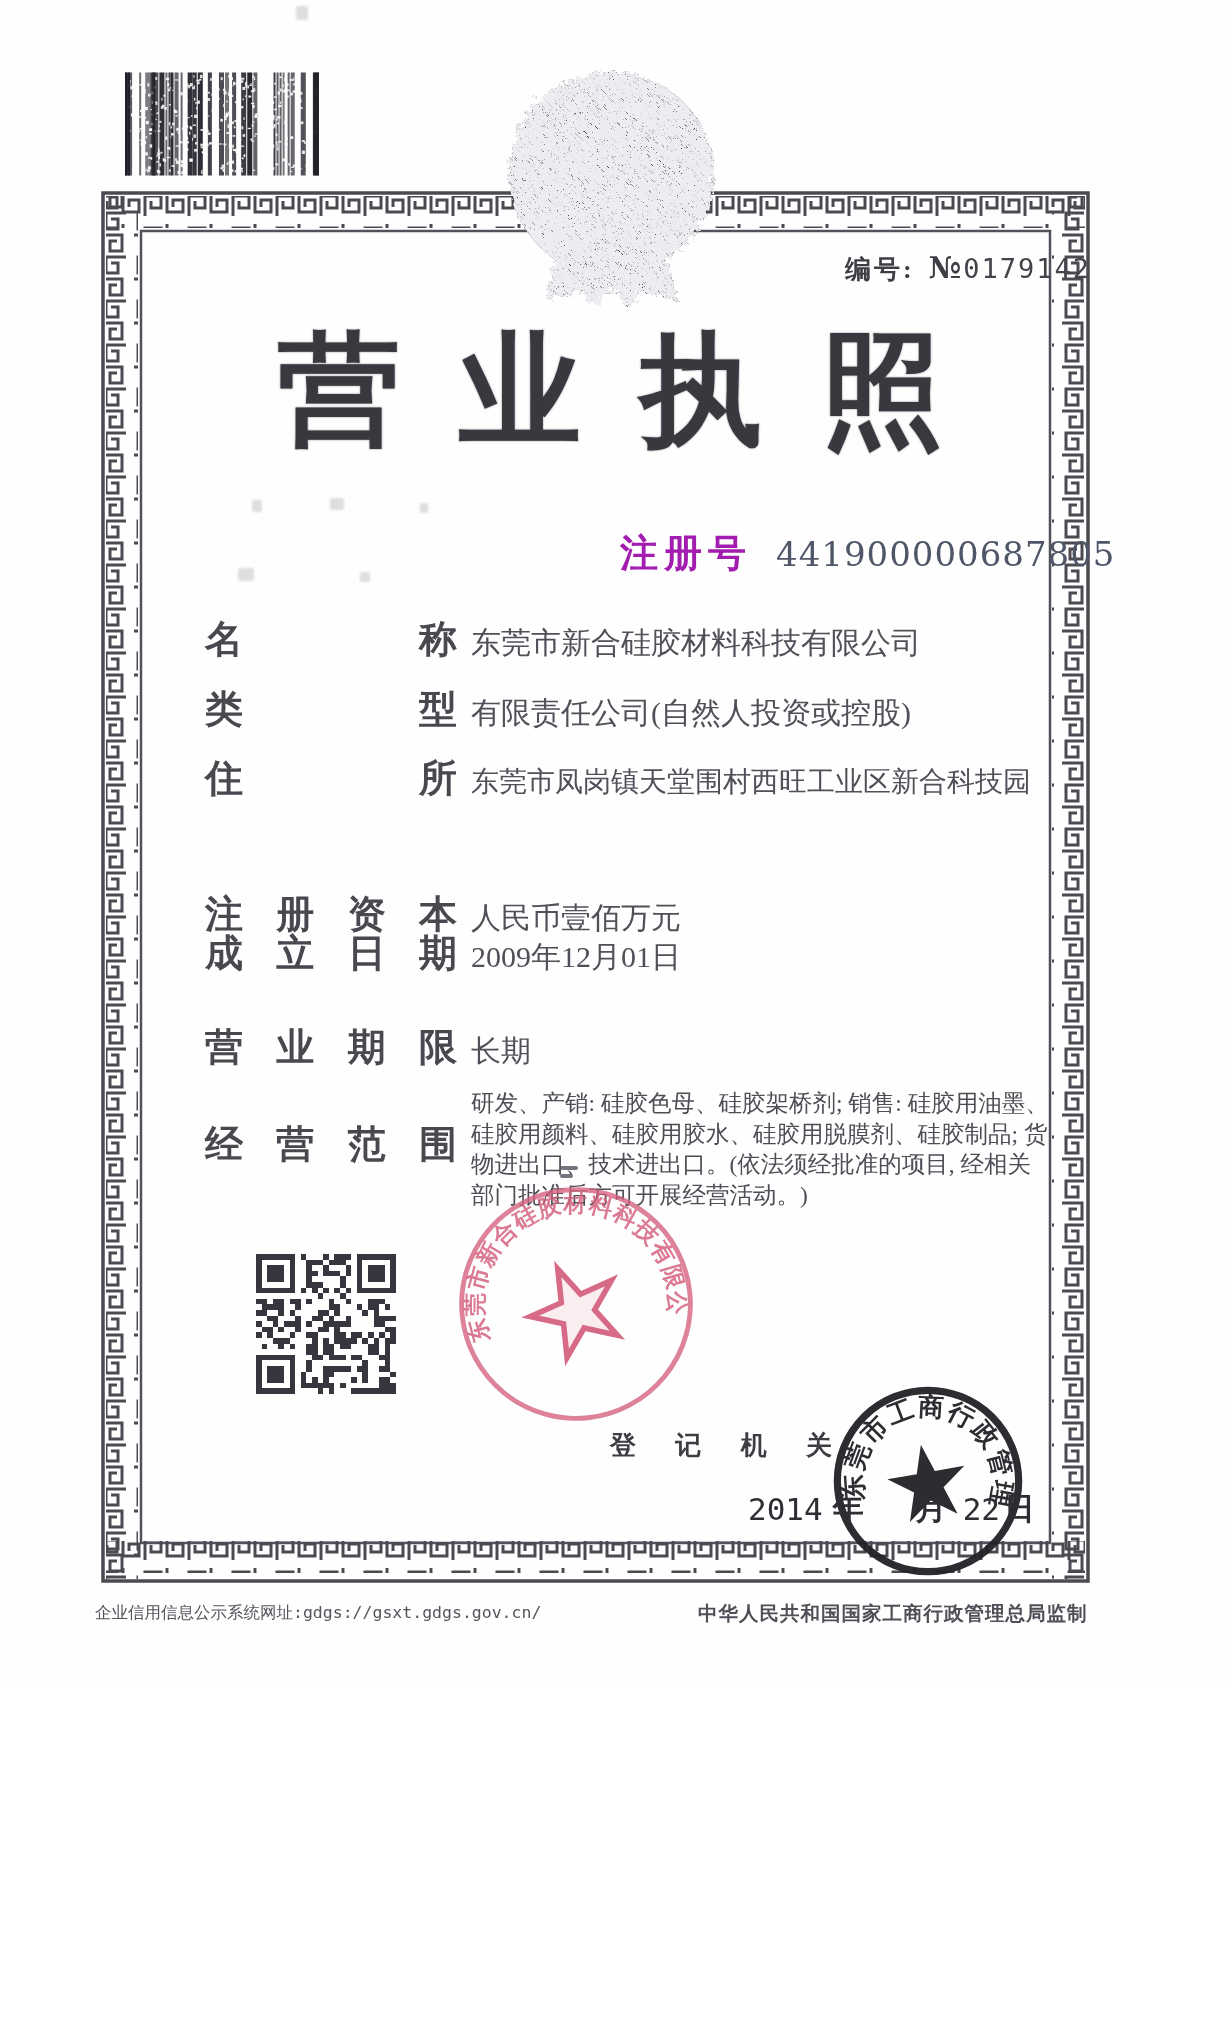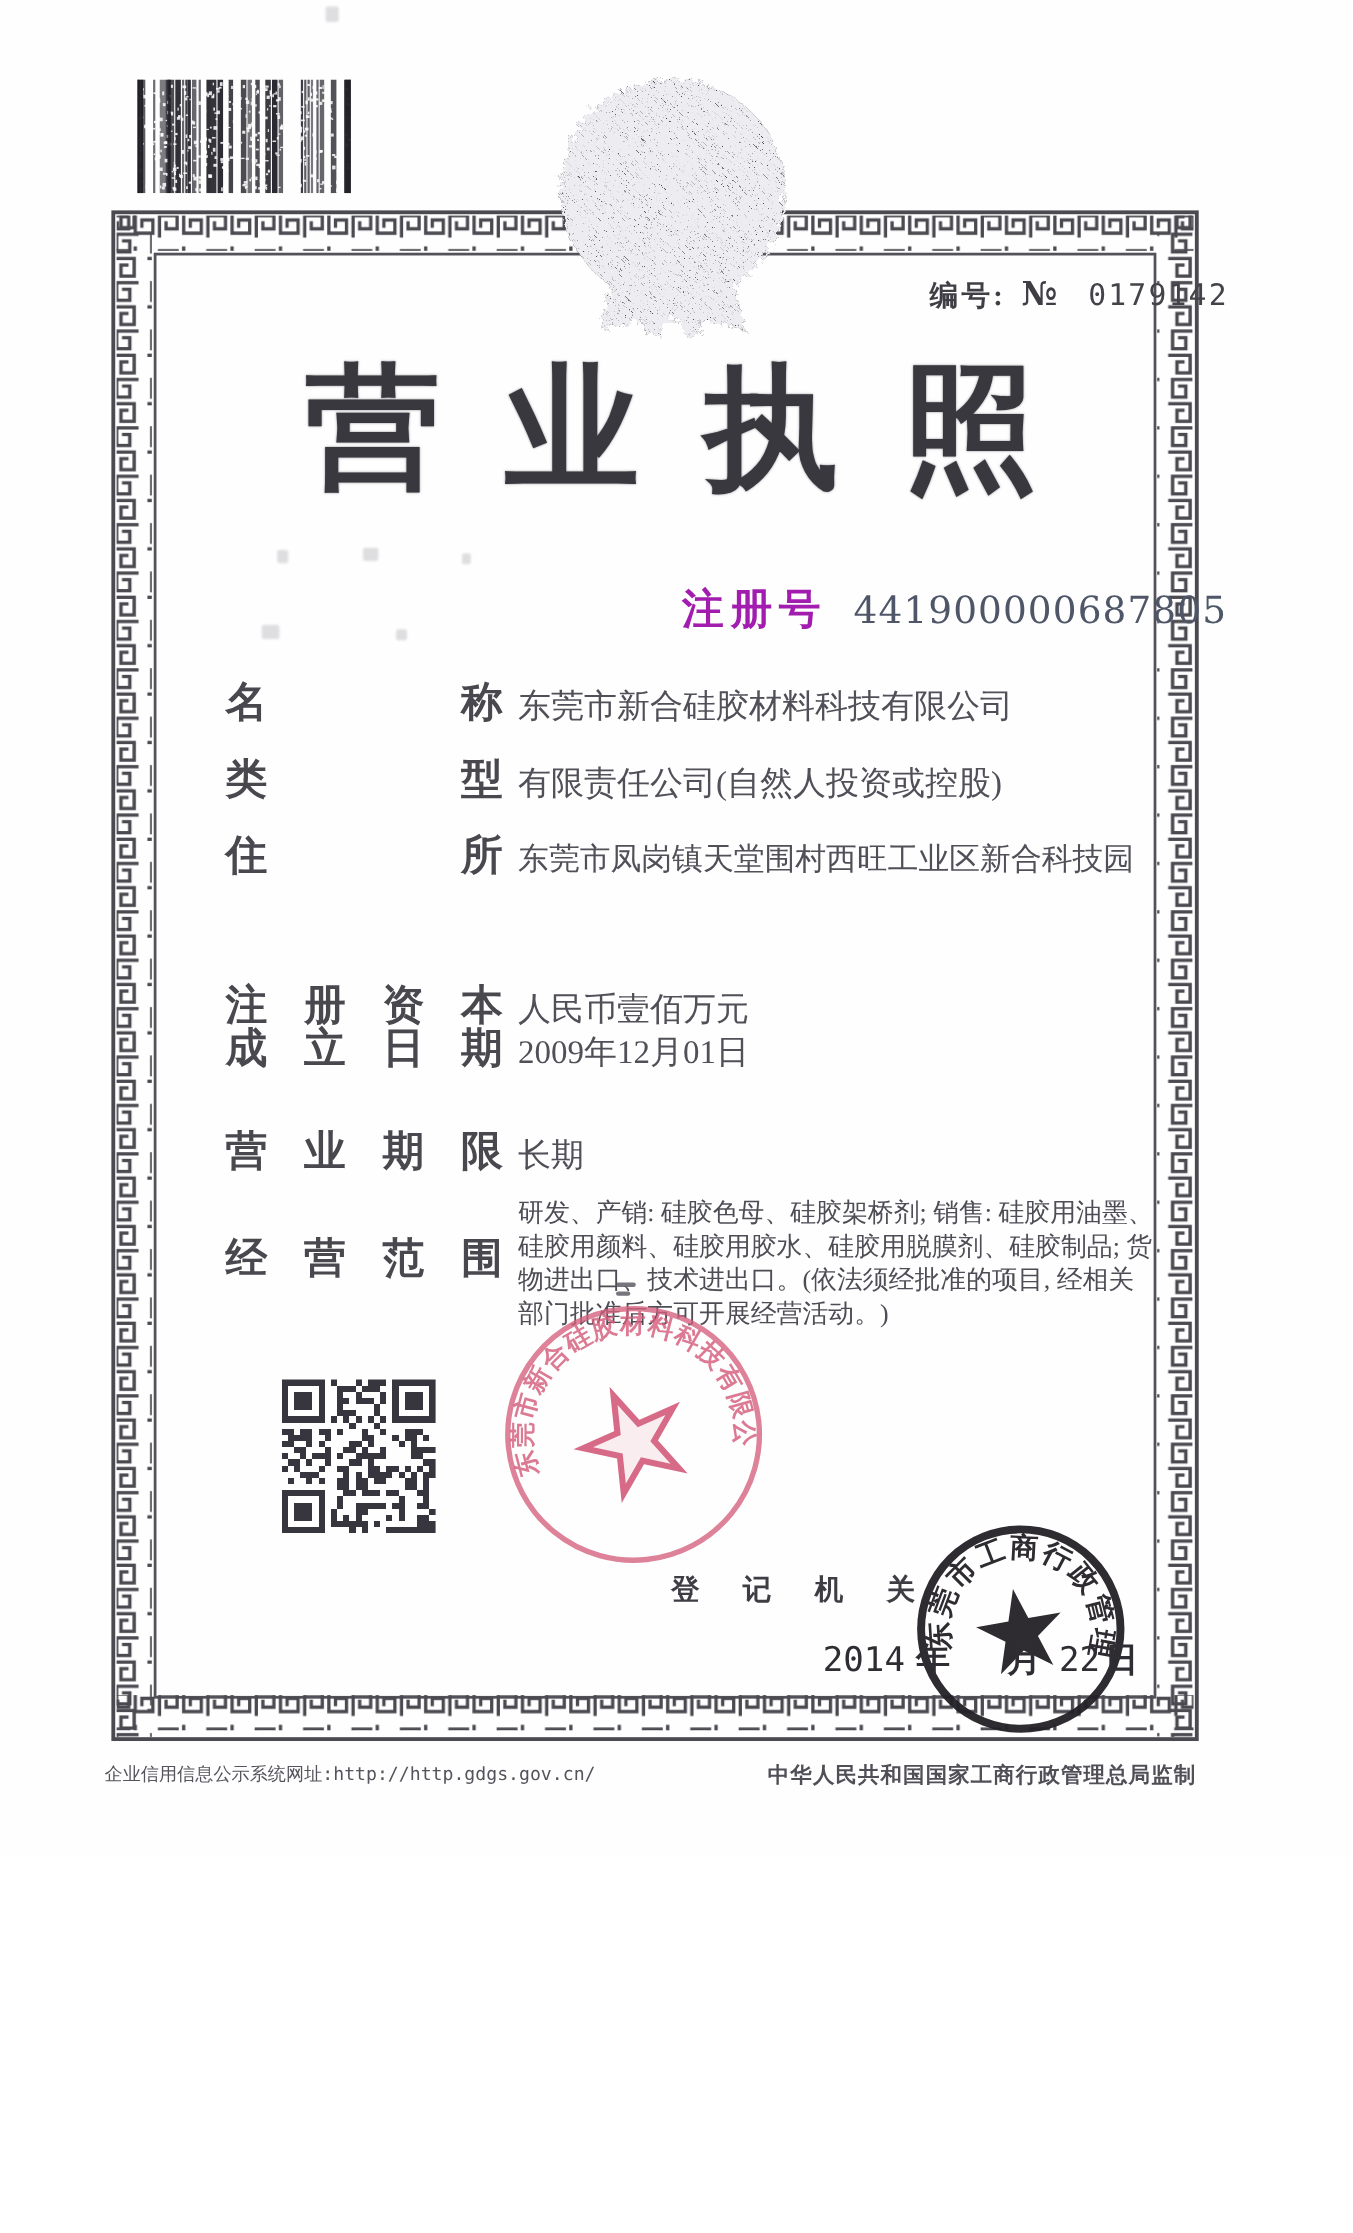--- a/index.html
+++ b/index.html
@@ -21,21 +21,21 @@
   
   .emblem{position:absolute;left:497px;top:60px;width:225px;height:248px;z-index:3;}
 
   
   .border-svg{position:absolute;left:98px;top:188px;z-index:1;}
 
   
   .serial{position:absolute;left:845px;top:250px;z-index:2;display:flex;align-items:baseline;color:#3f3e45;}
   .serial .lbl{font-size:26px;letter-spacing:3px;font-weight:600;}
   .serial .numero{font-family:"DejaVu Serif", serif;font-weight:700;font-size:30px;margin-left:14px;}
-  .serial .num{font-family:"DejaVu Sans Mono", monospace;font-size:27px;margin-left:28px;letter-spacing:2px;color:#44434a;}
+  .serial .num{font-family:"DejaVu Sans Mono", monospace;font-size:27px;margin-left:2px;letter-spacing:2px;color:#44434a;}
 
   
   .title{
     position:absolute;left:278px;top:324px;width:665px;z-index:2;
     font-size:122px;line-height:1.1;font-weight:700;color:#3a383f;
     text-align:justify;text-align-last:justify;
     text-shadow:0 0 2px rgba(90,88,96,.8);
     filter:blur(0.4px);
   }
 
@@ -869,21 +869,21 @@
   </svg>
 
   <div class="dateline">
     <span>2014</span>
     <span class="u yu">年</span>
     <span class="u mu">月</span>
     <span class="dd">22</span>
     <span class="u du">日</span>
   </div>
 
-  <div class="footer-left">企业信用信息公示系统网址:http://http.gdgs.gov.cn/</div>
+  <div class="footer-left">企业信用信息公示系统网址:gdgs://gsxt.gdgs.gov.cn/</div>
   <div class="footer-right">中华人民共和国国家工商行政管理总局监制</div>
 
   <div class="smudge" style="left:252px;top:500px;width:10px;height:12px"></div>
   <div class="smudge" style="left:330px;top:498px;width:14px;height:12px"></div>
   <div class="smudge" style="left:420px;top:503px;width:8px;height:10px"></div>
   <div class="smudge" style="left:238px;top:568px;width:16px;height:13px"></div>
   <div class="smudge" style="left:360px;top:572px;width:10px;height:10px"></div>
   <div class="smudge dark" style="left:560px;top:1166px;width:18px;height:4px"></div>
   <div class="smudge dark" style="left:560px;top:1174px;width:13px;height:4px"></div>
   <div class="smudge" style="left:296px;top:6px;width:12px;height:14px"></div>

